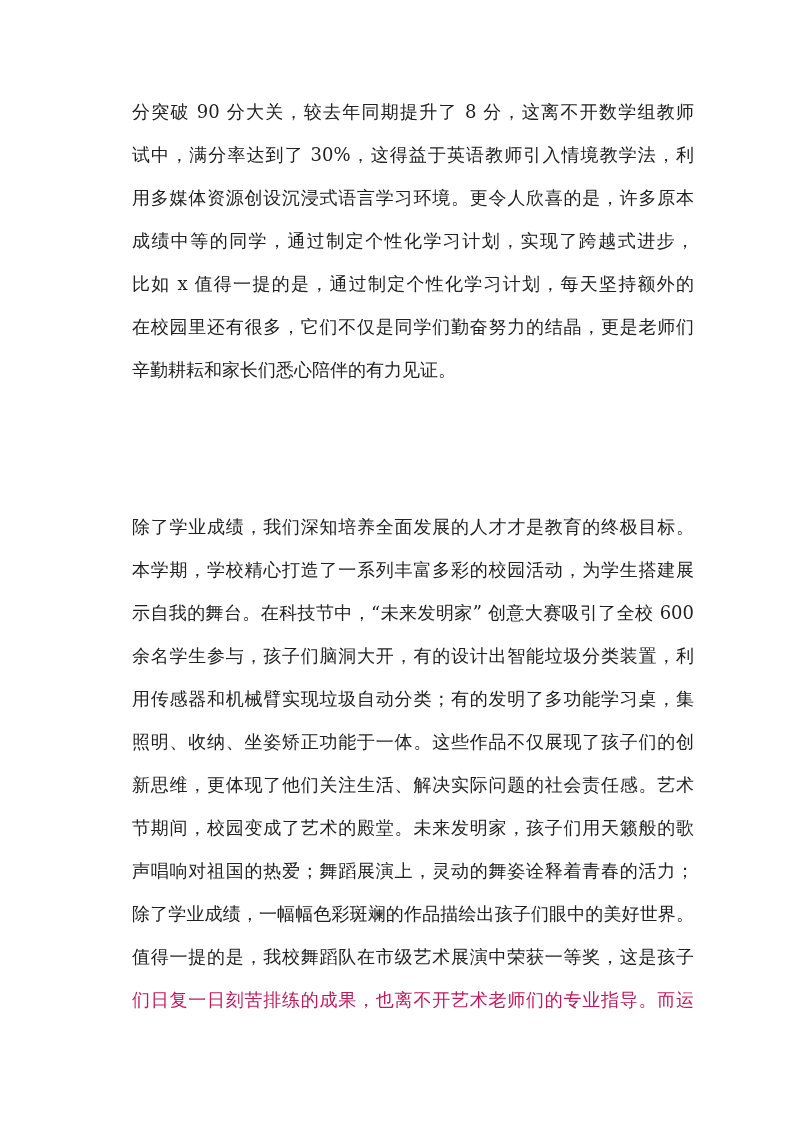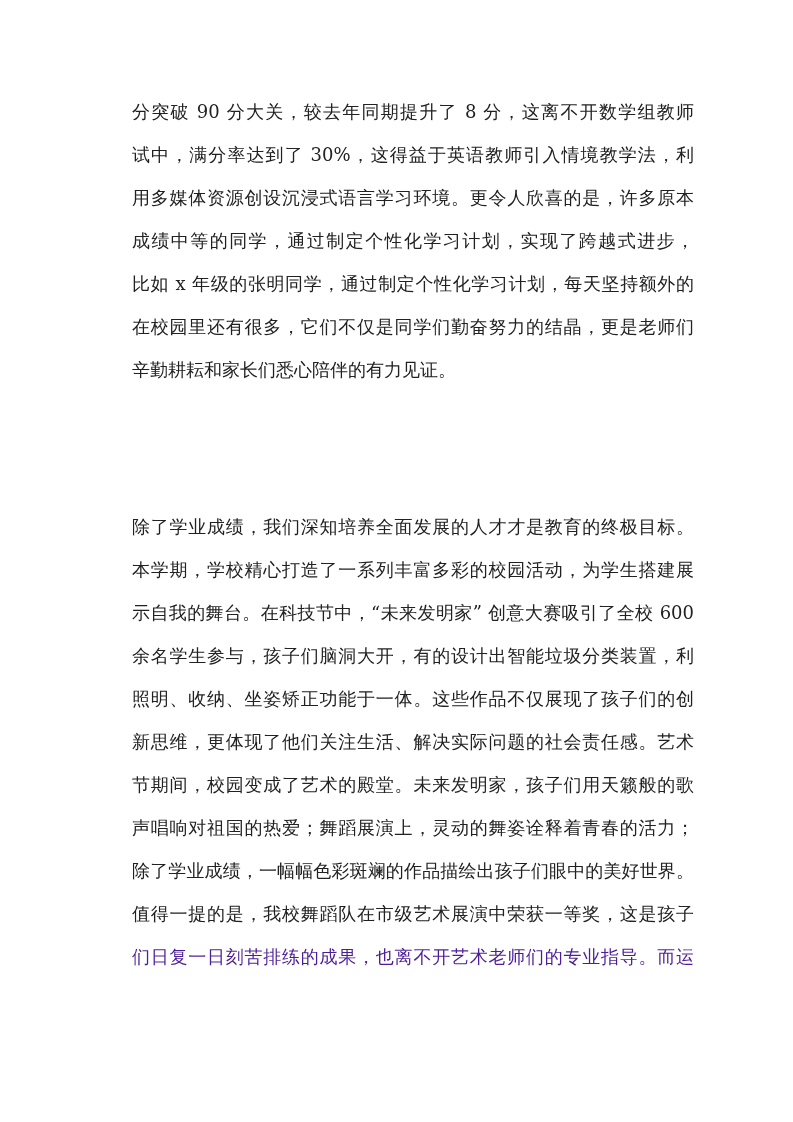--- a/index.html
+++ b/index.html
@@ -46,30 +46,31 @@
 </style>
 </head>
 <body style="background: rgb(255, 255, 255);">
 
 <div class="page">
   <div class="para" id="para-0">
       <div class="line" style="color: rgb(33, 33, 33);">分突破 90 分大关，较去年同期提升了 8 分，这离不开数学组教师</div>
       <div class="line" style="color: rgb(33, 33, 33);">试中，满分率达到了 30%，这得益于英语教师引入情境教学法，利</div>
       <div class="line" style="color: rgb(33, 33, 33);">用多媒体资源创设沉浸式语言学习环境。更令人欣喜的是，许多原本</div>
       <div class="line" style="color: rgb(33, 33, 33);">成绩中等的同学，通过制定个性化学习计划，实现了跨越式进步，</div>
-      <div class="line" style="color: rgb(33, 33, 33);">比如 x 年级的张明同学，通过制定个性化学习计划，每天坚持额外的</div>
+      <div class="line" style="color: rgb(33, 33, 33);">比如 x 值得一提的是，通过制定个性化学习计划，每天坚持额外的</div>
       <div class="line" style="color: rgb(33, 33, 33);">在校园里还有很多，它们不仅是同学们勤奋努力的结晶，更是老师们</div>
       <div class="line last-short" style="color: rgb(33, 33, 33);">辛勤耕耘和家长们悉心陪伴的有力见证。</div>
     </div>
   <div class="para" id="para-1">
       <div class="line" style="color: rgb(33, 33, 33);">除了学业成绩，我们深知培养全面发展的人才才是教育的终极目标。</div>
       <div class="line" style="color: rgb(33, 33, 33);">本学期，学校精心打造了一系列丰富多彩的校园活动，为学生搭建展</div>
       <div class="line" style="color: rgb(33, 33, 33);">示自我的舞台。在科技节中，“未来发明家” 创意大赛吸引了全校 600</div>
       <div class="line" style="color: rgb(33, 33, 33);">余名学生参与，孩子们脑洞大开，有的设计出智能垃圾分类装置，利</div>
+      <div class="line" style="color: rgb(33, 33, 33);">用传感器和机械臂实现垃圾自动分类；有的发明了多功能学习桌，集</div>
       <div class="line" style="color: rgb(33, 33, 33);">照明、收纳、坐姿矫正功能于一体。这些作品不仅展现了孩子们的创</div>
       <div class="line" style="color: rgb(33, 33, 33);">新思维，更体现了他们关注生活、解决实际问题的社会责任感。艺术</div>
       <div class="line" style="color: rgb(33, 33, 33);">节期间，校园变成了艺术的殿堂。未来发明家，孩子们用天籁般的歌</div>
       <div class="line" style="color: rgb(33, 33, 33);">声唱响对祖国的热爱；舞蹈展演上，灵动的舞姿诠释着青春的活力；</div>
       <div class="line" style="color: rgb(33, 33, 33);">除了学业成绩，一幅幅色彩斑斓的作品描绘出孩子们眼中的美好世界。</div>
       <div class="line" style="color: rgb(33, 33, 33);">值得一提的是，我校舞蹈队在市级艺术展演中荣获一等奖，这是孩子</div>
-      <div class="line" style="color: #4c1d95;">们日复一日刻苦排练的成果，也离不开艺术老师们的专业指导。而运</div>
+      <div class="line" style="color: #be185d;">们日复一日刻苦排练的成果，也离不开艺术老师们的专业指导。而运</div>
     </div>
 </div>
 
 </body></html>

